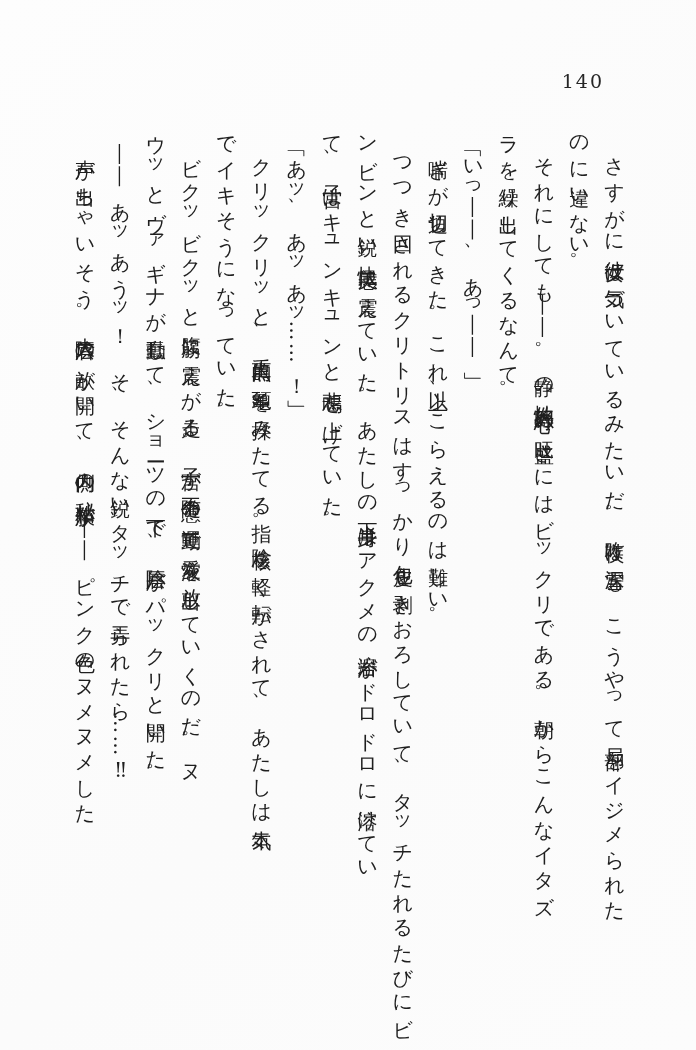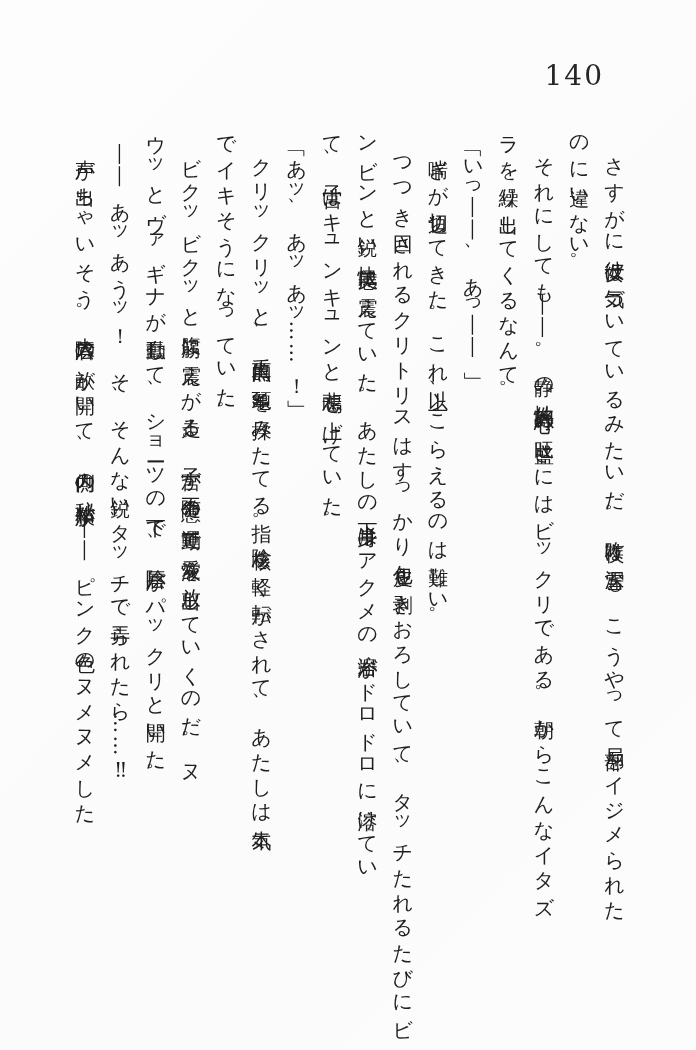--- a/index.html
+++ b/index.html
@@ -14,23 +14,23 @@
     font-family: "DejaVu Serif", "Liberation Serif", serif;
     overflow: hidden;
   }
   .page {
     position: absolute;
     inset: 0;
     background: linear-gradient(135deg, #fdfdfd 0%, #fbfbfb 60%, #fcfcfc 100%);
   }
   .folio {
     position: absolute;
-    top: 59px;
+    top: 70px;
     right: 92px;
-    font-size: 28px;
+    font-size: 19px;
     letter-spacing: 2px;
     color: #262626;
   }
   .text-area {
     position: absolute;
     top: 122px;
     right: 64px;
     width: 566px;
     height: 900px;
     writing-mode: vertical-rl;

